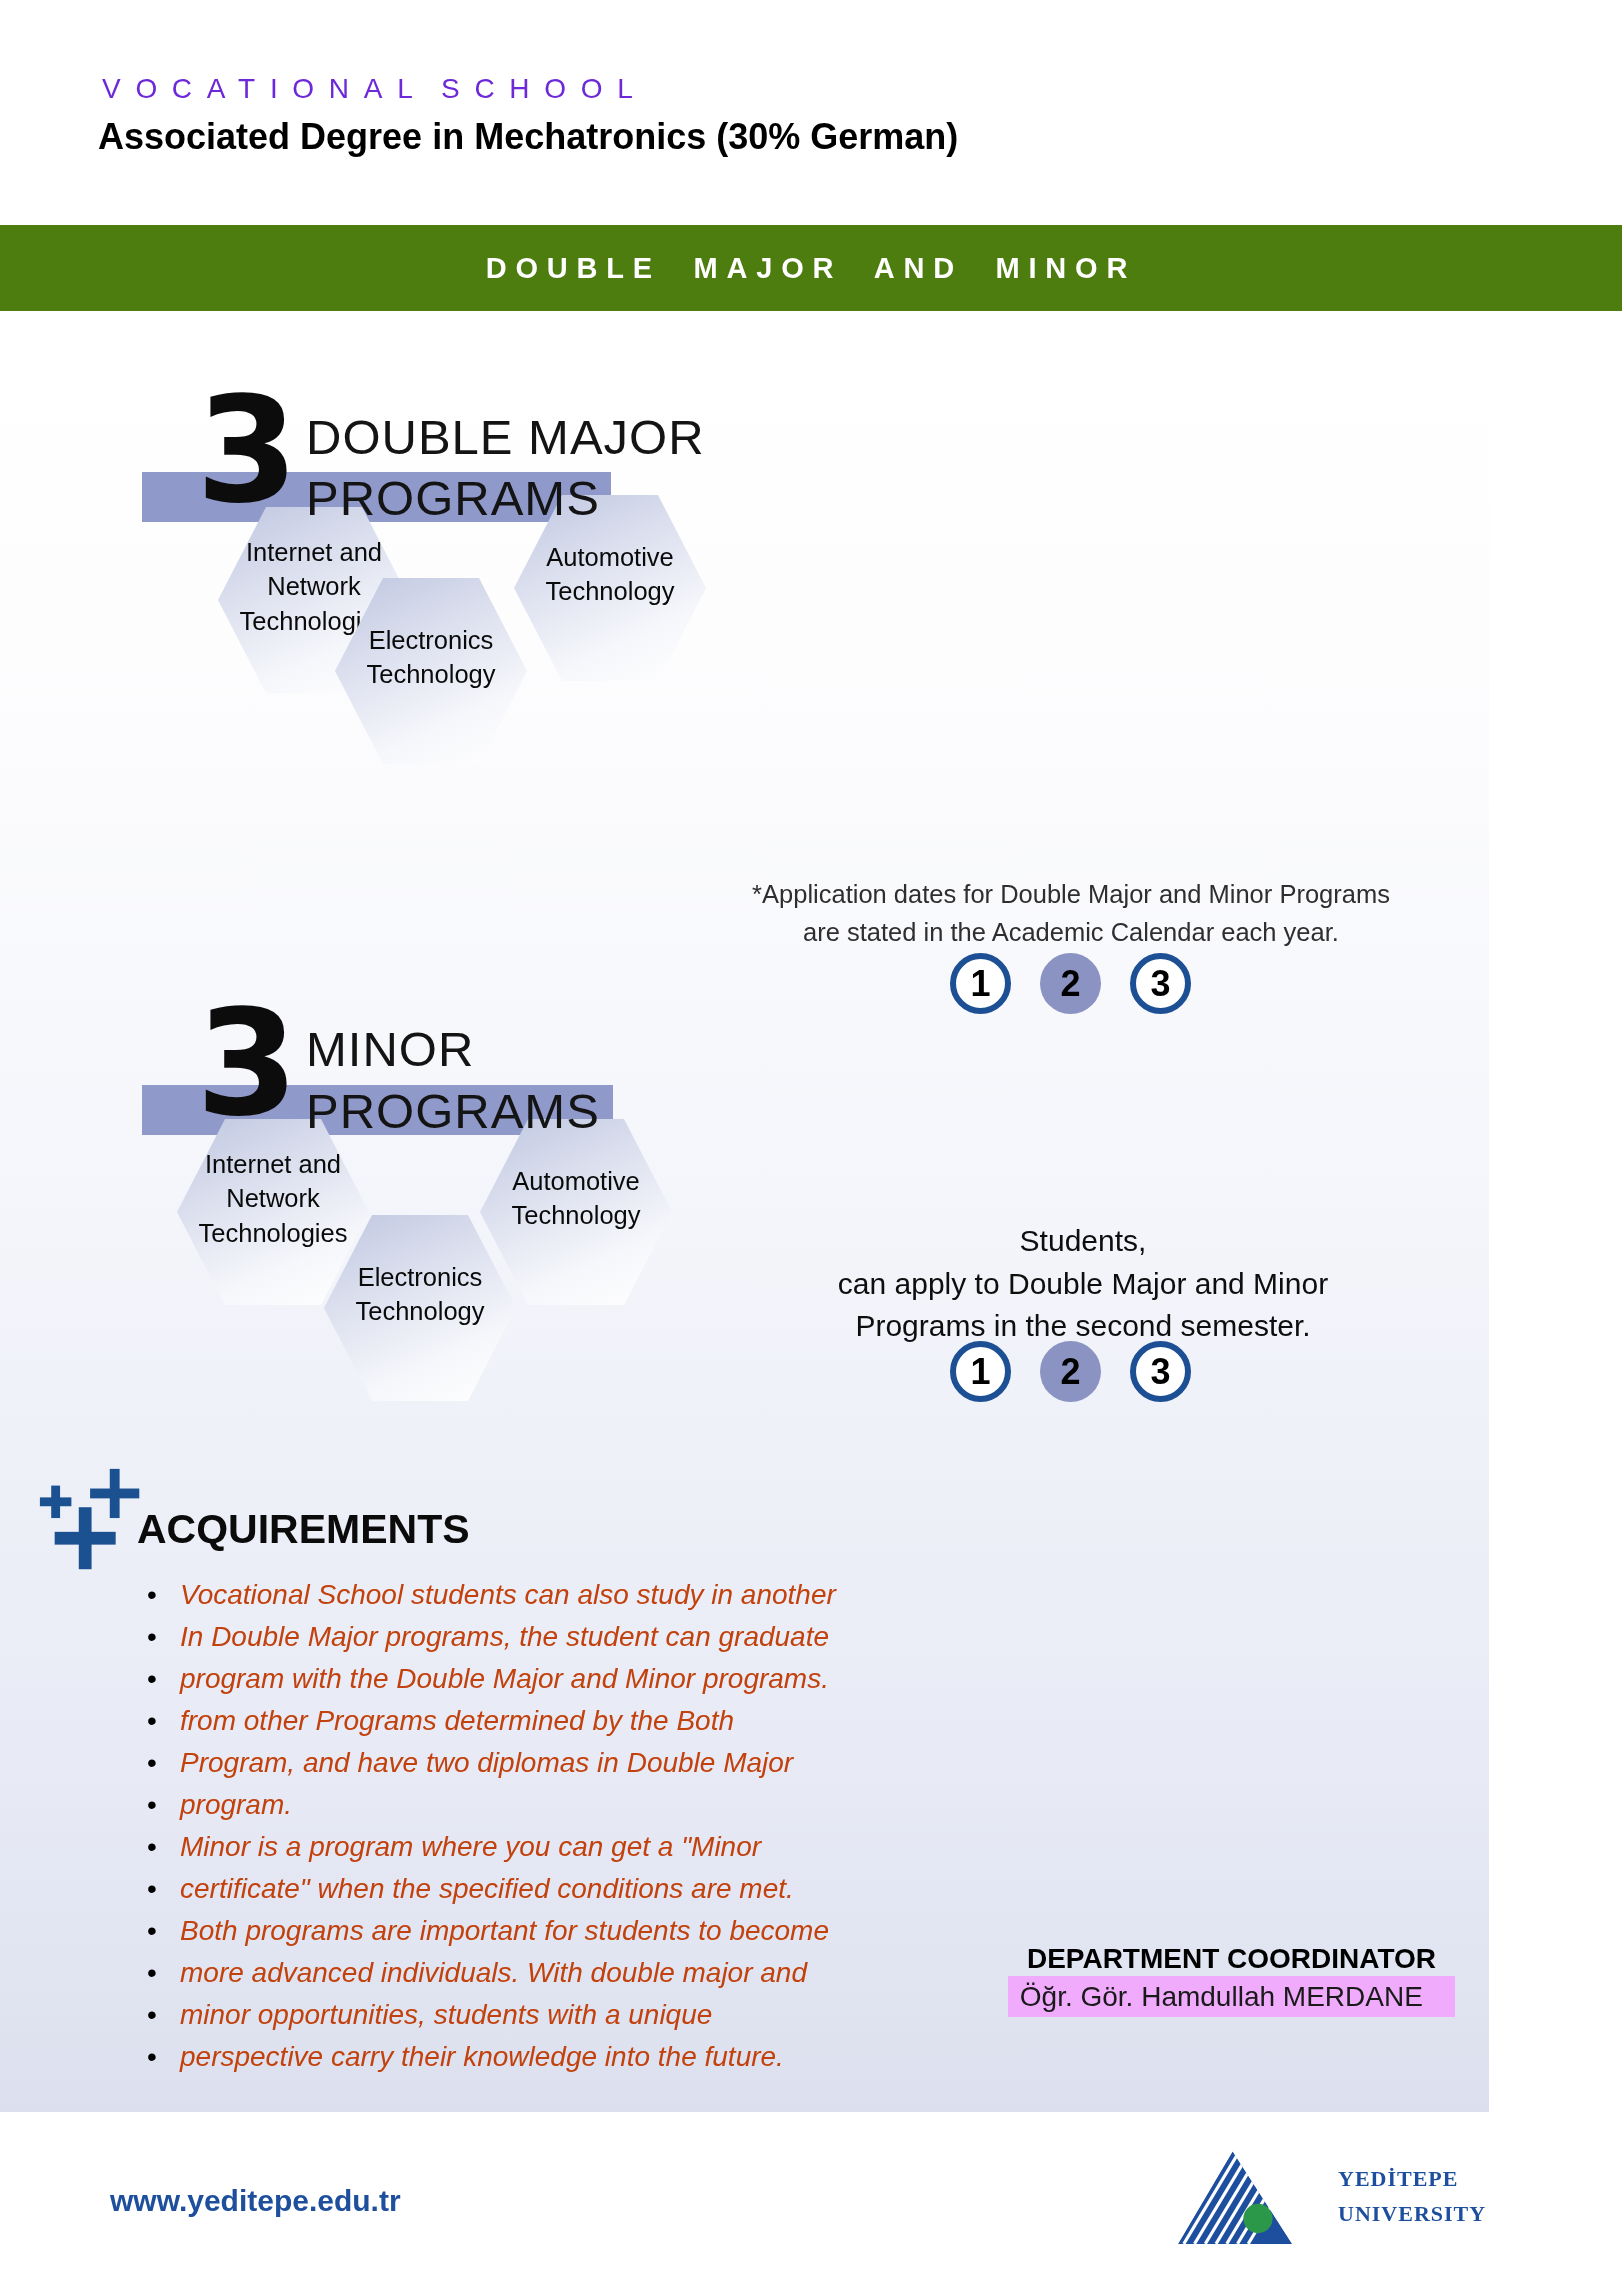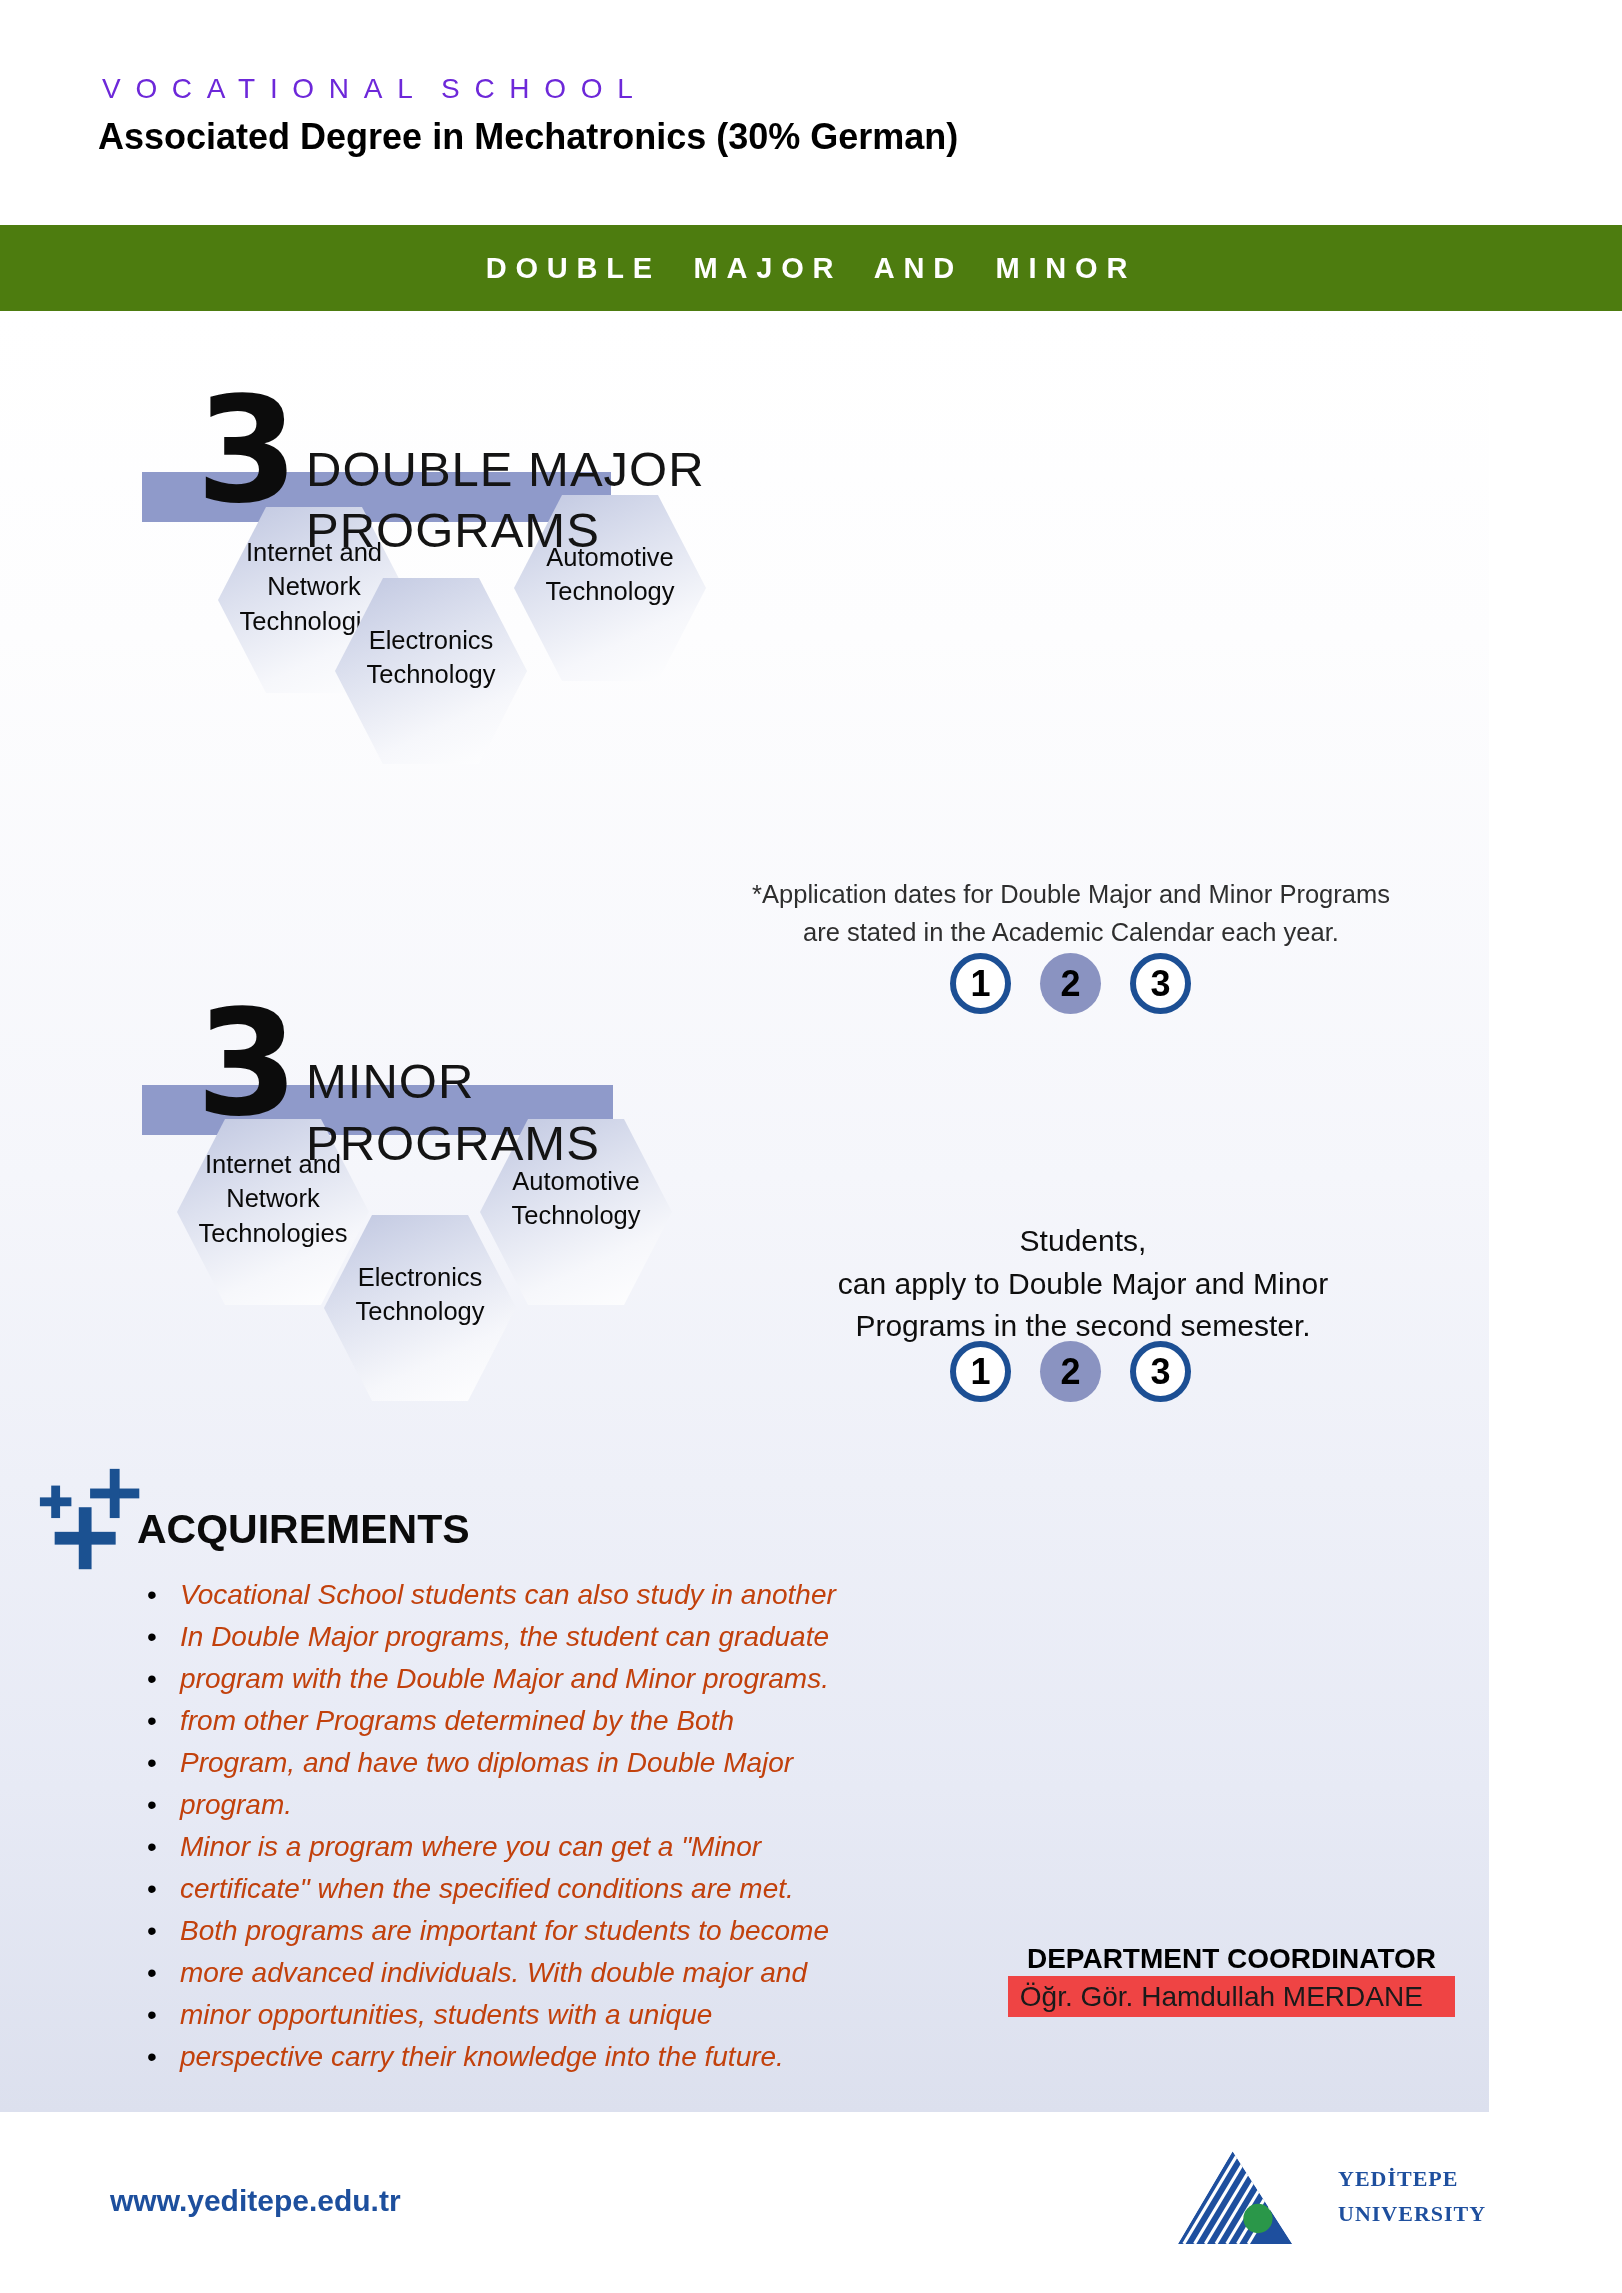--- a/index.html
+++ b/index.html
@@ -40,21 +40,21 @@
     left:0; top:312px; width:1489px; height:1800px;
     background:linear-gradient(180deg,#ffffff 0%,#fdfdfe 18%,#f5f6fb 48%,#e7eaf5 82%,#dce0ee 100%);
   }
 
   
   .count-num {
     font-family:"DejaVu Sans", sans-serif;
     font-size:147px; font-weight:700; color:#0c0c0c; line-height:1; z-index:3;
   }
   .sec-bar { background:#8f9aca; z-index:1; }
-  .sec-line { font-size:49px; color:#141414; line-height:1; z-index:2; letter-spacing:1px;margin-top:32px; }
+  .sec-line { font-size:49px; color:#141414; line-height:1; z-index:2; letter-spacing:1px; }
 
   
   .hex {
     position:absolute; width:192px; height:186px;
     clip-path:polygon(25% 0%,75% 0%,100% 50%,75% 100%,25% 100%,0% 50%);
     background:linear-gradient(155deg,#bfc6e0 0%,#dde1ef 38%,#f6f7fb 72%,#ffffff 100%);
     display:flex; align-items:center; justify-content:center;
     text-align:center; font-size:25.5px; line-height:1.35; color:#0a0a0a;
     white-space:pre-line; padding-bottom:27.4px; z-index:1;
   }
@@ -85,21 +85,21 @@
     font-style:italic; font-size:28px; line-height:42px; color:#c2410c;
   }
   .acq-list li::before {
     content:"•"; position:absolute; left:2px; top:0;
     font-style:normal; font-size:28px; color:#000;
   }
 
   
   .coord-title { left:1008px; top:1943px; width:447px; text-align:center;
     font-size:28px; font-weight:700; color:#000; }
-  .coord-bar { left:1008px; top:1976px; width:447px; height:41px; background:#ef4444; }
+  .coord-bar { left:1008px; top:1976px; width:447px; height:41px; background:#f0abfc; }
   .coord-name { padding-left:11.8px; font-size:28px; color:#1a1a1a; line-height:41px; }
 
   
   .website { left:110px; top:2184px; font-size:30px; font-weight:700; color:#1d4f9d; }
   .logo-svg { left:1176px; top:2150px; }
   .logo-text {
     left:1306px; top:2161px;
     font-family:"Liberation Serif", serif; font-weight:700;
     font-size:22px; color:#1e4f9e; letter-spacing:1px; line-height:35px;
     white-space:pre-line;

